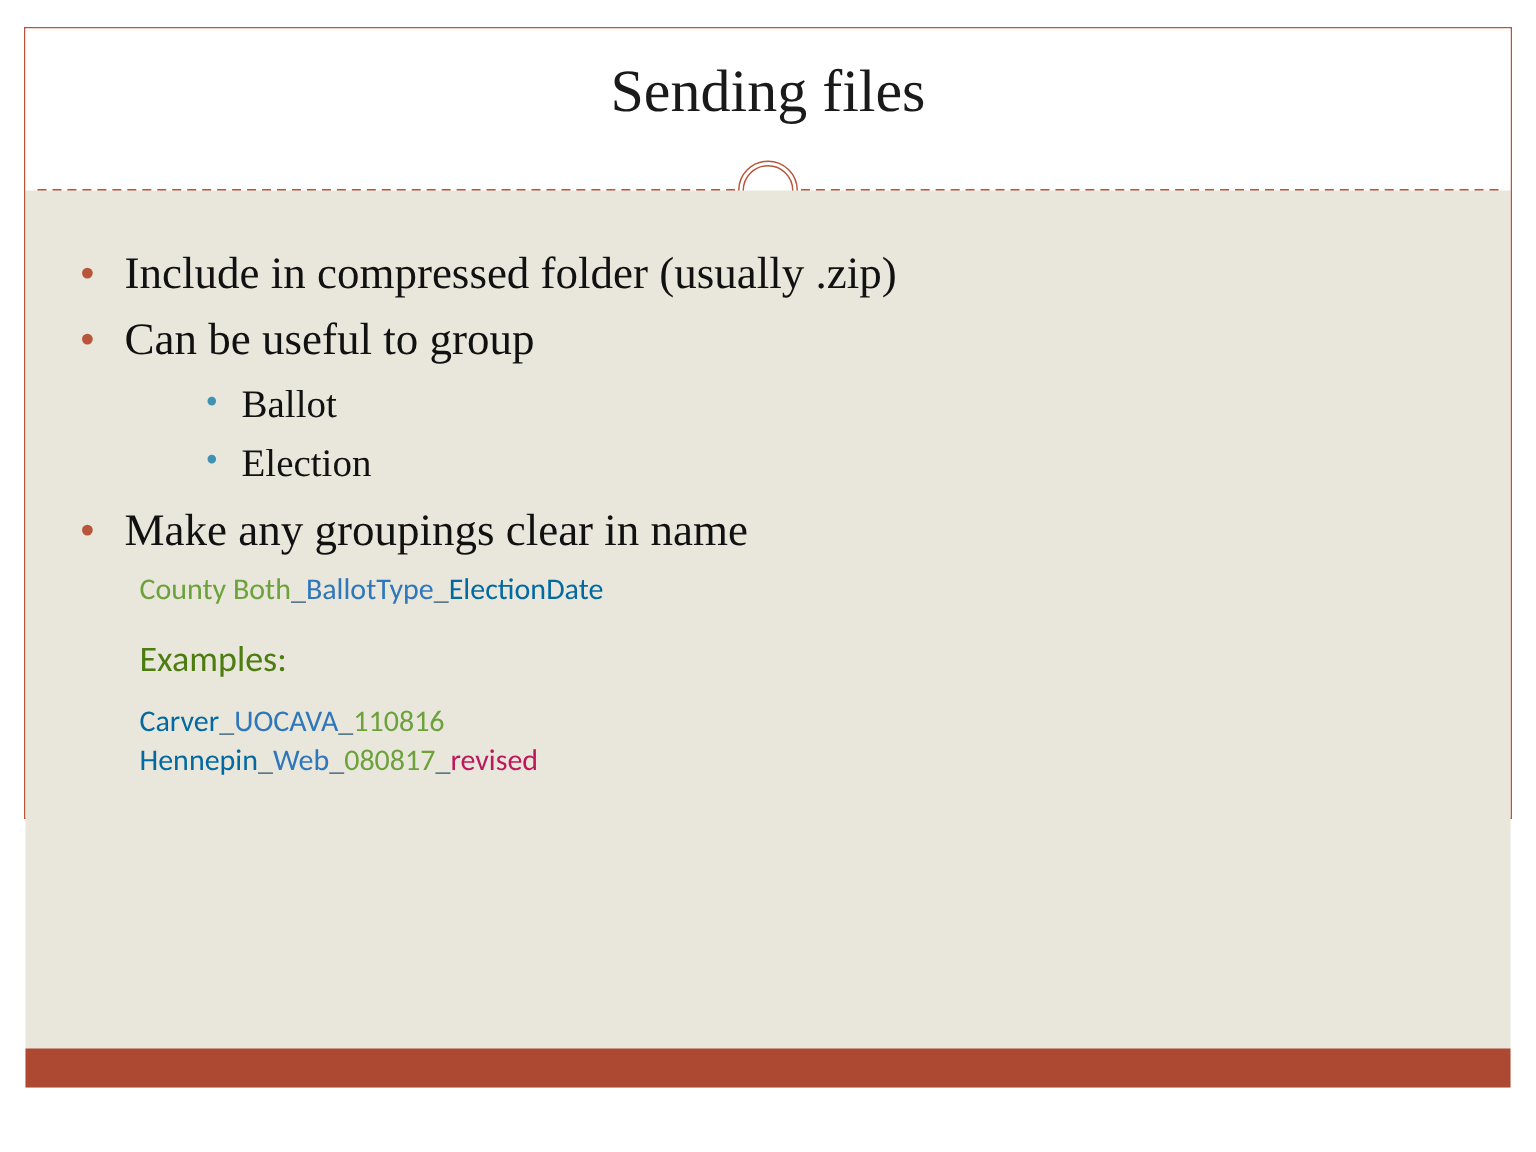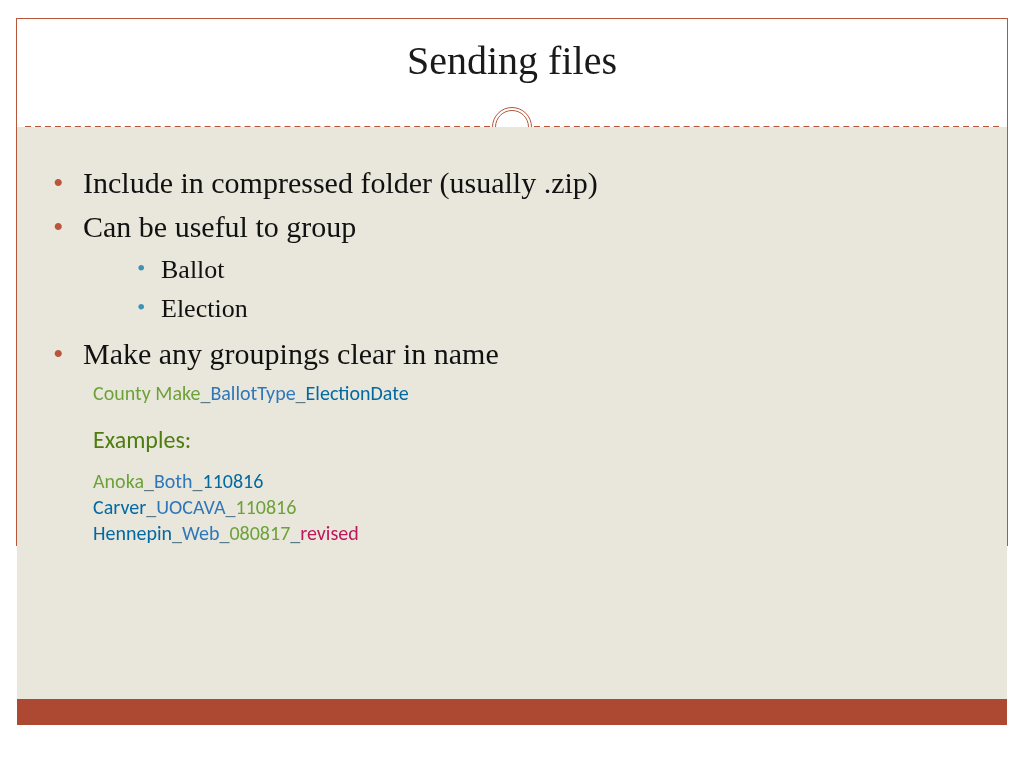--- a/index.html
+++ b/index.html
@@ -115,29 +115,26 @@
         <span>Can be useful to group</span>
         <ul class="sub">
           <li>Ballot</li>
           <li>Election</li>
         </ul>
       </li>
       <li>Make any groupings clear in name</li>
     </ul>
 
     <div class="pattern-block">
-      <span class="c-green">County Make</span><span class="c-gray">_</span><span class="c-blue">BallotType</span><span class="c-gray">_</span><span class="c-orange">ElectionDate</span>
+      <span class="c-green">County Both</span><span class="c-gray">_</span><span class="c-blue">BallotType</span><span class="c-gray">_</span><span class="c-orange">ElectionDate</span>
     </div>
 
     <div class="examples-label">Examples:</div>
 
     <div class="examples-block">
-      <div>
-        <span class="c-green">Anoka</span><span class="c-gray">_</span><span class="c-blue">Both</span><span class="c-gray">_</span><span class="c-orange">110816</span>
-      </div>
       <div>
         <span class="c-orange">Carver</span><span class="c-gray">_</span><span class="c-blue">UOCAVA</span><span class="c-gray">_</span><span class="c-green">110816</span>
       </div>
       <div>
         <span class="c-orange">Hennepin</span><span class="c-gray">_</span><span class="c-blue">Web</span><span class="c-gray">_</span><span class="c-green">080817</span><span class="c-gray">_</span><span class="c-purple">revised</span>
       </div>
     </div>
 
     <div class="footer-bar"></div>
   </div>

